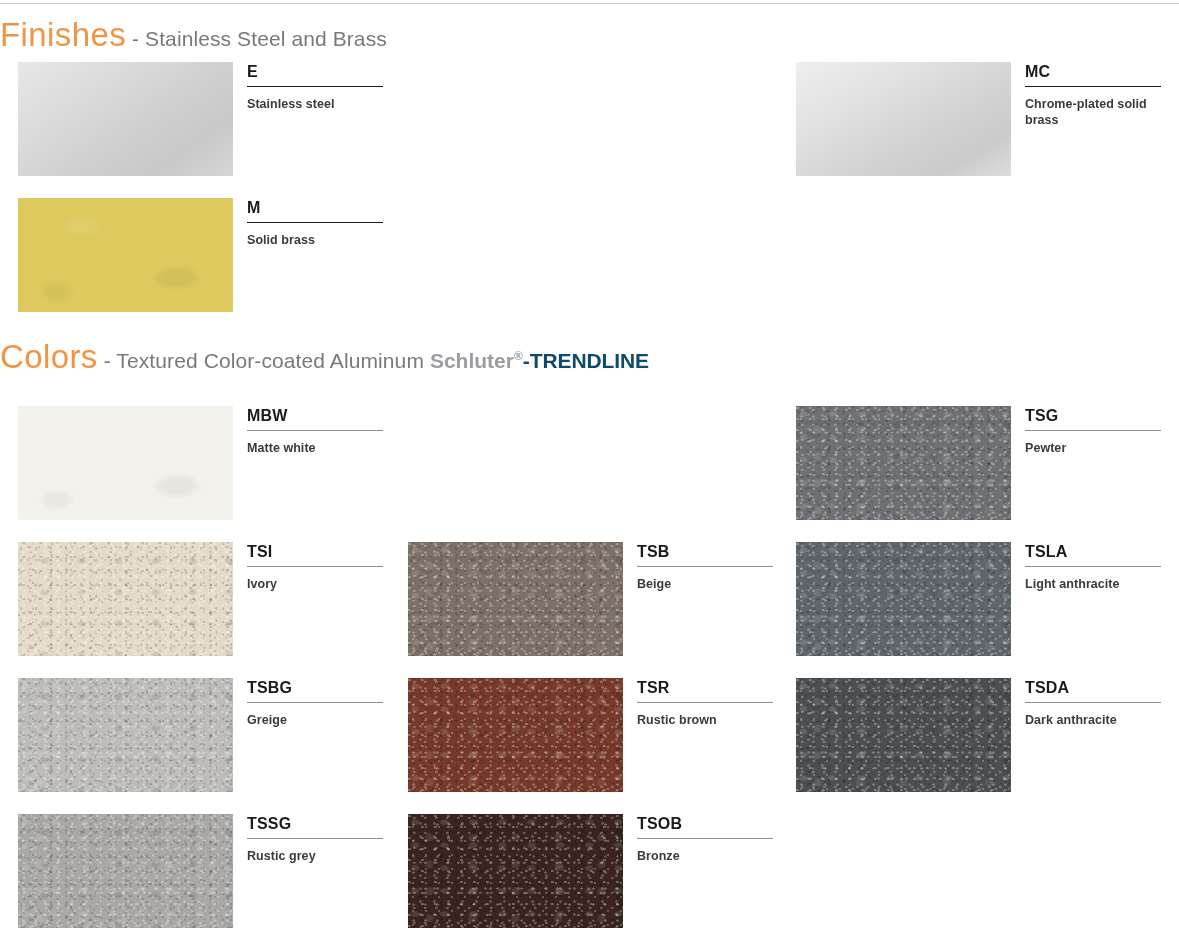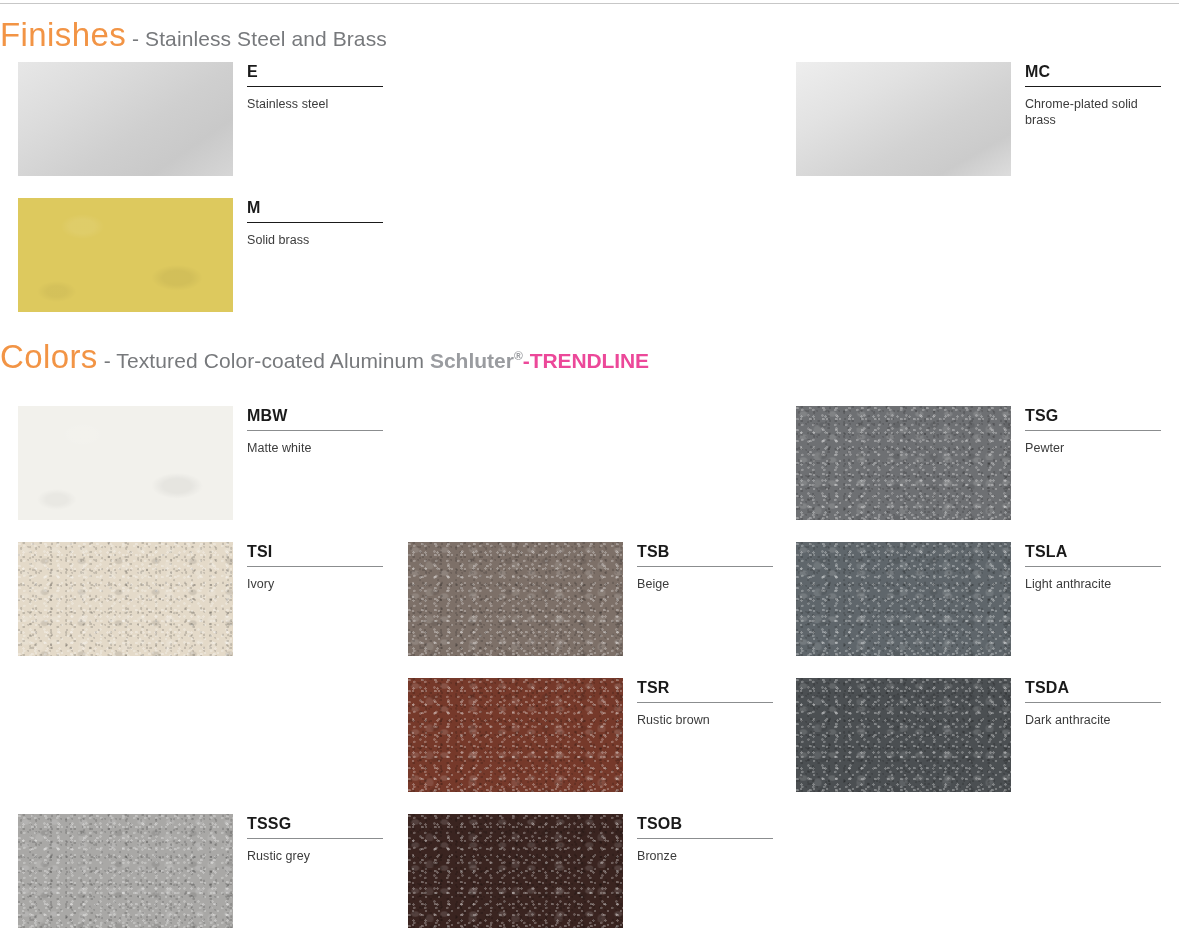--- a/index.html
+++ b/index.html
@@ -53,21 +53,21 @@
     color: #9a9ca0;
   }
   .heading-brand sup {
     font-size: 12px;
     vertical-align: super;
     line-height: 0;
   }
   .heading-line {
     font-size: 21px;
     font-weight: 700;
-    color: #ec4899;
+    color: #0c4a6e;
     letter-spacing: -0.1px;
   }
 
   #finishes-heading { top: 18px; }
   #colors-heading   { top: 340px; }
 
   
   .grid {
     position: absolute;
     left: 0;
@@ -192,21 +192,21 @@
   }
   .label-rule {
     width: 136px;
     height: 1px;
     background: #1a1a1a;
     margin: 0 0 9px 0;
   }
   .label-rule.gray { background: #8b8d8f; }
   .label-desc {
     font-size: 12.5px;
-    font-weight: 400;
+    font-weight: 700;
     color: #3b3b3b;
     line-height: 16px;
     letter-spacing: 0.05px;
   }
 </style>
 </head>
 <body>
 
 <div class="top-rule"></div>
 
@@ -288,20 +288,28 @@
       <div class="cell col-2">
         <div class="swatch textured" style="background-color: rgb(95, 102, 107);"></div>
         <div class="label">
           <div class="label-code">TSLA</div>
           <div class="label-rule gray"></div>
           <div class="label-desc">Light anthracite</div>
         </div>
       </div>
     </div>
     <div class="row">
+      <div class="cell col-0">
+        <div class="swatch textured" style="background-color: rgb(189, 188, 184);"></div>
+        <div class="label">
+          <div class="label-code">TSBG</div>
+          <div class="label-rule gray"></div>
+          <div class="label-desc">Greige</div>
+        </div>
+      </div>
       <div class="cell col-1">
         <div class="swatch textured" style="background-color: rgb(118, 57, 42);"></div>
         <div class="label">
           <div class="label-code">TSR</div>
           <div class="label-rule gray"></div>
           <div class="label-desc">Rustic brown</div>
         </div>
       </div>
       <div class="cell col-2">
         <div class="swatch textured" style="background-color: rgb(75, 79, 82);"></div>

